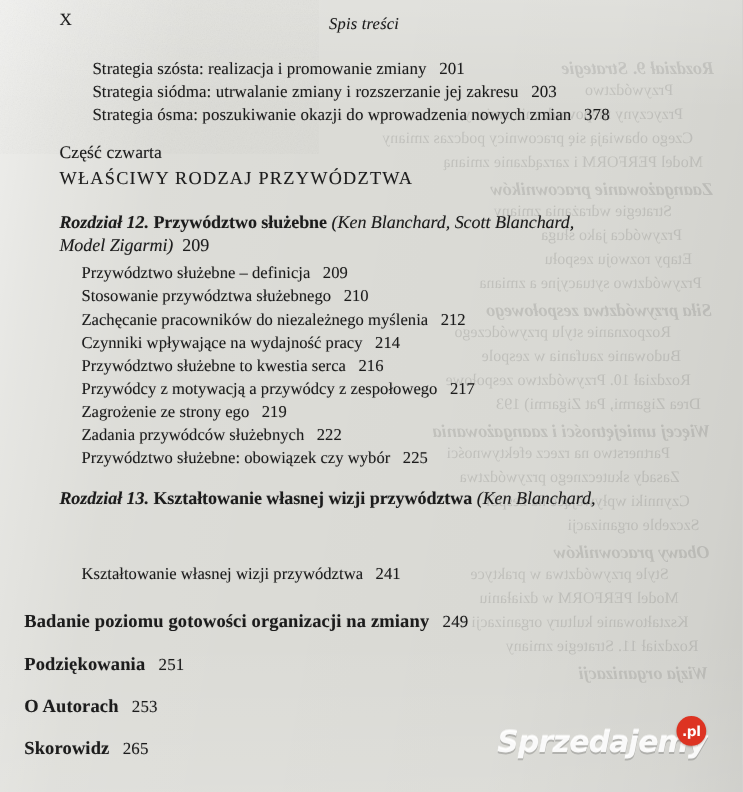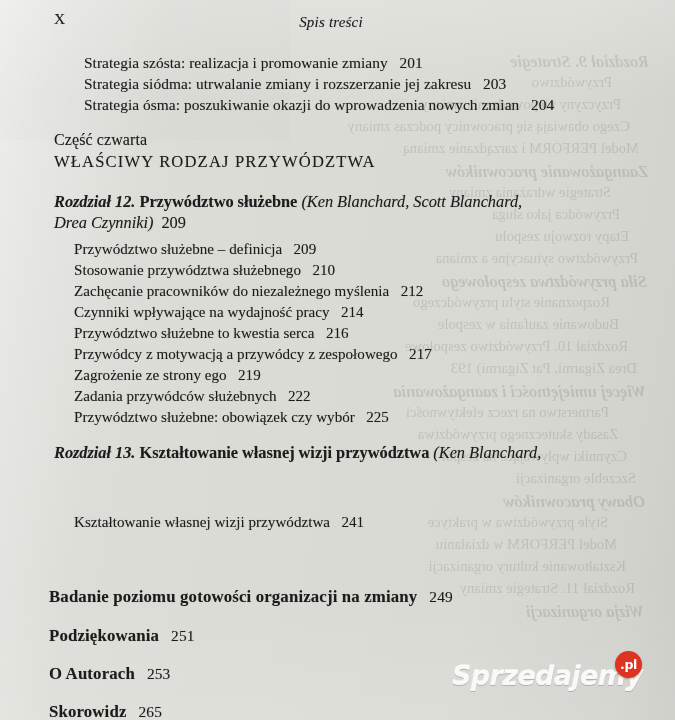--- a/index.html
+++ b/index.html
@@ -122,25 +122,24 @@
   .chap .num { font-weight: bold; font-style: italic; }
   .chap .ttl { font-weight: bold; }
   .chap .auth { font-style: italic; font-weight: normal; }
   .chap .pg { font-weight: normal; font-style: normal; }
 
   
   .sub2 { left: 74px; font-size: 15.1px; letter-spacing: 0.02px; }
 
   
   .major {
-    left: 49px;
+    left: 22px;
     font-size: 16.8px;
     font-weight: bold;
     letter-spacing: 0.15px;
-    margin-top: 32px;
   }
   .major .pg { font-weight: normal; font-size: 15.4px; }
 
   .pgnum { font-style: normal; font-weight: normal; }
 
   
   .watermark {
     position: absolute;
     left: 452px;
     top: 660px;
@@ -228,31 +227,31 @@
     <div class="ln folio">X</div>
     <div class="ln runhead">Spis treści</div>
 
     <div class="ln sub1" style="top:54px">
       <span>Strategia szósta: realizacja i promowanie zmiany</span><span class="pgnum">&nbsp;&nbsp;&nbsp;</span><span class="pgnum">201</span>
     </div>
     <div class="ln sub1" style="top:75px">
       <span>Strategia siódma: utrwalanie zmiany i rozszerzanie jej zakresu</span><span class="pgnum">&nbsp;&nbsp;&nbsp;</span><span class="pgnum">203</span>
     </div>
     <div class="ln sub1" style="top:96px">
-      <span>Strategia ósma: poszukiwanie okazji do wprowadzenia nowych zmian</span><span class="pgnum">&nbsp;&nbsp;&nbsp;</span><span class="pgnum">204</span>
+      <span>Strategia ósma: poszukiwanie okazji do wprowadzenia nowych zmian</span><span class="pgnum">&nbsp;&nbsp;&nbsp;</span><span class="pgnum">378</span>
     </div>
 
     <div class="ln part-a" style="top:131px">Część czwarta</div>
     <div class="ln part-b" style="top:152px">WŁAŚCIWY  RODZAJ  PRZYWÓDZTWA</div>
 
     <div class="ln chap" style="top:192px">
       <span class="num">Rozdział 12.</span><span>&nbsp;</span><span class="ttl">Przywództwo służebne</span><span>&nbsp;</span><span class="auth">(Ken Blanchard, Scott Blanchard,</span>
     </div>
     <div class="ln chap" style="top:213px">
-      <span class="auth">Drea Czynniki)</span><span class="pg">&nbsp;&nbsp;</span><span class="pg">209</span>
+      <span class="auth">Model Zigarmi)</span><span class="pg">&nbsp;&nbsp;</span><span class="pg">209</span>
     </div>
 
     <div class="ln sub2" style="top:241px">
       <span>Przywództwo służebne – definicja</span><span>&nbsp;&nbsp;&nbsp;</span><span class="pgnum">209</span>
     </div>
     <div class="ln sub2" style="top:262px">
       <span>Stosowanie przywództwa służebnego</span><span>&nbsp;&nbsp;&nbsp;</span><span class="pgnum">210</span>
     </div>
     <div class="ln sub2" style="top:283px">
       <span>Zachęcanie pracowników do niezależnego myślenia</span><span>&nbsp;&nbsp;&nbsp;</span><span class="pgnum">212</span>

